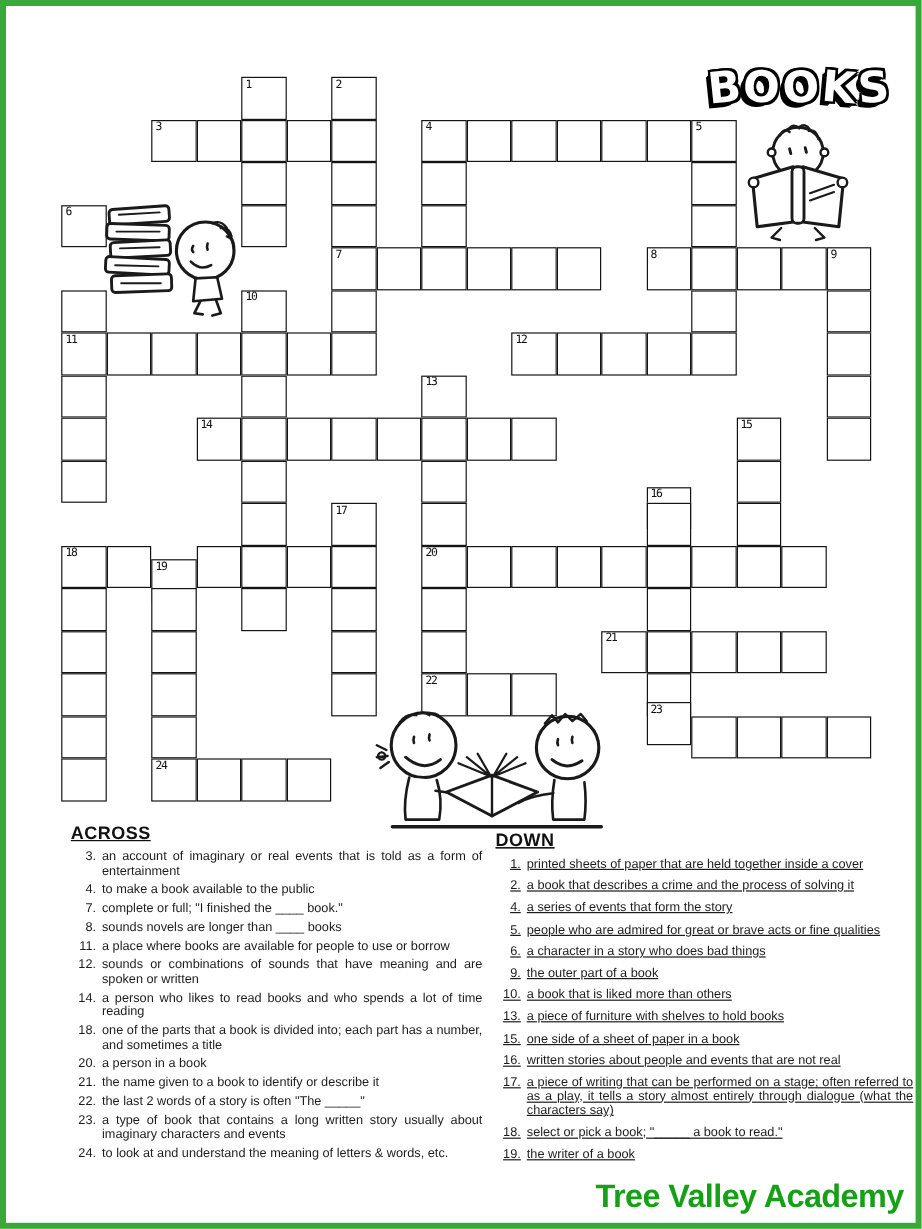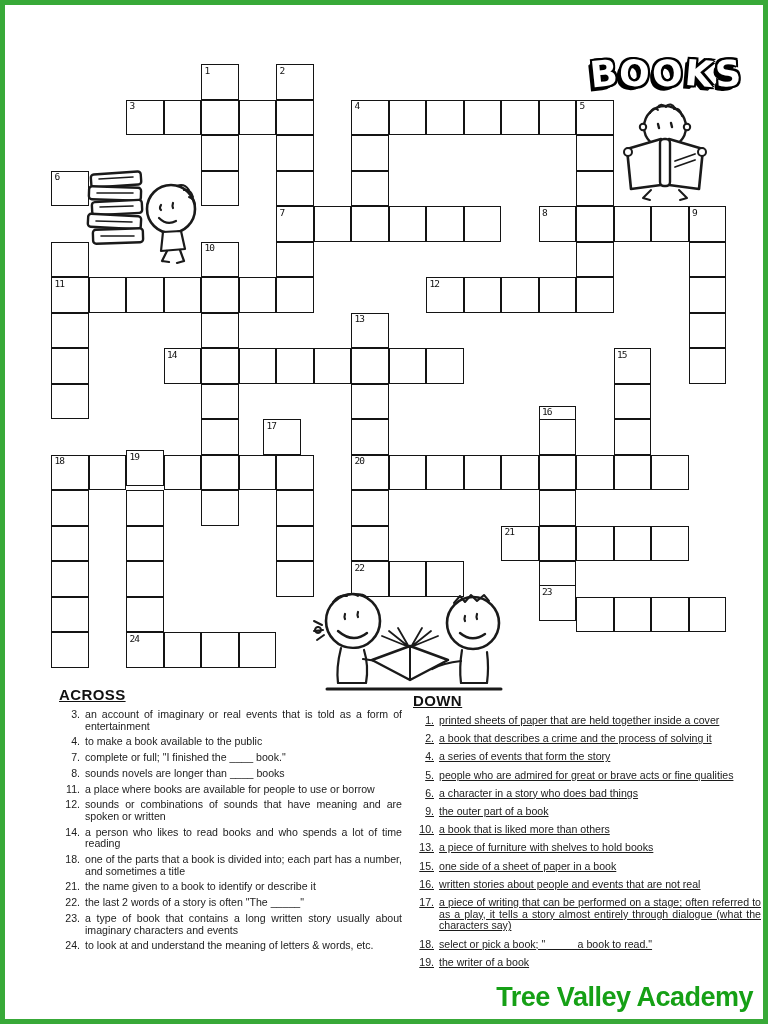--- a/index.html
+++ b/index.html
@@ -176,31 +176,31 @@
     </div>
     <div class="cell" style="left: 683.5px; top: 343px;"></div>
     <div class="cell" style="left: 46px; top: 378.5px;"></div>
     <div class="cell" style="left: 196px; top: 378.5px;"></div>
     <div class="cell" style="left: 346px; top: 378.5px;"></div>
     <div class="cell" style="left: 533.5px; top: 378.5px; margin-top: 22px;">
       <span class="cellnum">16</span>
     </div>
     <div class="cell" style="left: 608.5px; top: 378.5px;"></div>
     <div class="cell" style="left: 196px; top: 414px;"></div>
-    <div class="cell" style="left: 258px; top: 414px; padding-left: 15px;">
+    <div class="cell" style="left: 271px; top: 414px; padding-left: 15px;">
       <span class="cellnum">17</span>
     </div>
     <div class="cell" style="left: 346px; top: 414px;"></div>
     <div class="cell" style="left: 533.5px; top: 414px;"></div>
     <div class="cell" style="left: 608.5px; top: 414px;"></div>
     <div class="cell" style="left: 46px; top: 449.5px;">
       <span class="cellnum">18</span>
     </div>
     <div class="cell" style="left: 83.5px; top: 449.5px;"></div>
-    <div class="cell" style="left: 121px; top: 445px;">
+    <div class="cell" style="left: 121px; top: 461px;">
       <span class="cellnum">19</span>
     </div>
     <div class="cell" style="left: 158.5px; top: 449.5px;"></div>
     <div class="cell" style="left: 196px; top: 449.5px;"></div>
     <div class="cell" style="left: 233.5px; top: 449.5px;"></div>
     <div class="cell" style="left: 271px; top: 449.5px;"></div>
     <div class="cell" style="left: 346px; top: 449.5px;">
       <span class="cellnum">20</span>
     </div>
     <div class="cell" style="left: 383.5px; top: 449.5px;"></div>
@@ -344,20 +344,24 @@
       </div>
       <div class="clue">
         <div class="num">14.</div>
         <div class="txt">a person who likes to read books and who spends a lot of time reading</div>
       </div>
       <div class="clue">
         <div class="num">18.</div>
         <div class="txt">one of the parts that a book is divided into; each part has a number, and sometimes a title</div>
       </div>
       <div class="clue">
+        <div class="num">20.</div>
+        <div class="txt">a person in a book</div>
+      </div>
+      <div class="clue">
         <div class="num">21.</div>
         <div class="txt">the name given to a book to identify or describe it</div>
       </div>
       <div class="clue">
         <div class="num">22.</div>
         <div class="txt">the last 2 words of a story is often "The _____"</div>
       </div>
       <div class="clue">
         <div class="num">23.</div>
         <div class="txt">a type of book that contains a long written story usually about imaginary characters and events</div>

